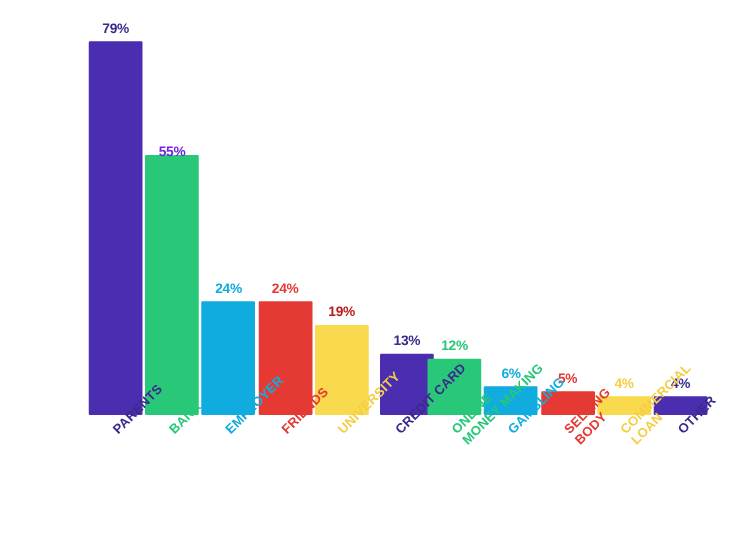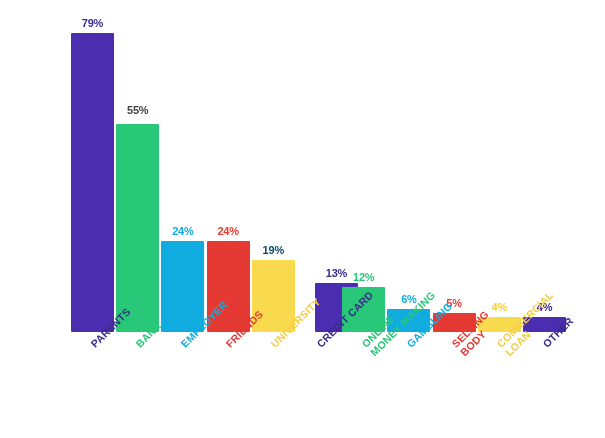--- a/index.html
+++ b/index.html
@@ -75,35 +75,35 @@
 
 <div id="chart-root">
 
   <div id="plot-area">
       <div class="bar-group" style="left: 71px; width: 43px; height: 325px;">
         <div class="bar" title="PARENTS 79%" style="height: 299px; background: rgb(75, 45, 175);"></div>
         <div class="bar-value" style="bottom: 303px; color: rgb(59, 42, 140);">79%</div>
       </div>
       <div class="bar-group" style="left: 116.2px; width: 43px; height: 234px;">
         <div class="bar" title="BANK 55%" style="height: 208px; background: rgb(40, 200, 120);"></div>
-        <div class="bar-value" style="bottom: 216px; color: #404040;">55%</div>
+        <div class="bar-value" style="bottom: 204px; color: #6d28d9;">55%</div>
       </div>
       <div class="bar-group" style="left: 161.4px; width: 43px; height: 117px;">
         <div class="bar" title="EMPLOYER 24%" style="height: 91px; background: rgb(17, 172, 223);"></div>
         <div class="bar-value" style="bottom: 95px; color: rgb(17, 172, 223);">24%</div>
       </div>
       <div class="bar-group" style="left: 206.6px; width: 43px; height: 117px;">
         <div class="bar" title="FRIENDS 24%" style="height: 91px; background: rgb(228, 58, 51);"></div>
         <div class="bar-value" style="bottom: 95px; color: rgb(228, 58, 51);">24%</div>
       </div>
       <div class="bar-group" style="left: 251.8px; width: 43px; height: 98px;">
         <div class="bar" title="UNIVERSITY 19%" style="height: 72px; background: rgb(249, 217, 78);"></div>
-        <div class="bar-value" style="bottom: 76px; color: #0c4a6e;">19%</div>
+        <div class="bar-value" style="bottom: 76px; color: #b91c1c;">19%</div>
       </div>
-      <div class="bar-group" style="left: 315px; width: 43px; height: 75px;">
+      <div class="bar-group" style="left: 304px; width: 43px; height: 75px;">
         <div class="bar" title="CREDIT CARD 13%" style="height: 49px; background: rgb(75, 45, 175);"></div>
         <div class="bar-value" style="bottom: 53px; color: rgb(59, 42, 140);">13%</div>
       </div>
       <div class="bar-group" style="left: 342.2px; width: 43px; height: 71px;">
         <div class="bar" title="ONLINE MONEY MAKING 12%" style="height: 45px; background: rgb(40, 200, 120);"></div>
         <div class="bar-value" style="bottom: 49px; color: rgb(40, 200, 120); margin-top: 40px;">12%</div>
       </div>
       <div class="bar-group" style="left: 387.4px; width: 43px; height: 49px;">
         <div class="bar" title="GAMBLING 6%" style="height: 23px; background: rgb(17, 172, 223);"></div>
         <div class="bar-value" style="bottom: 27px; color: rgb(17, 172, 223);">6%</div>

